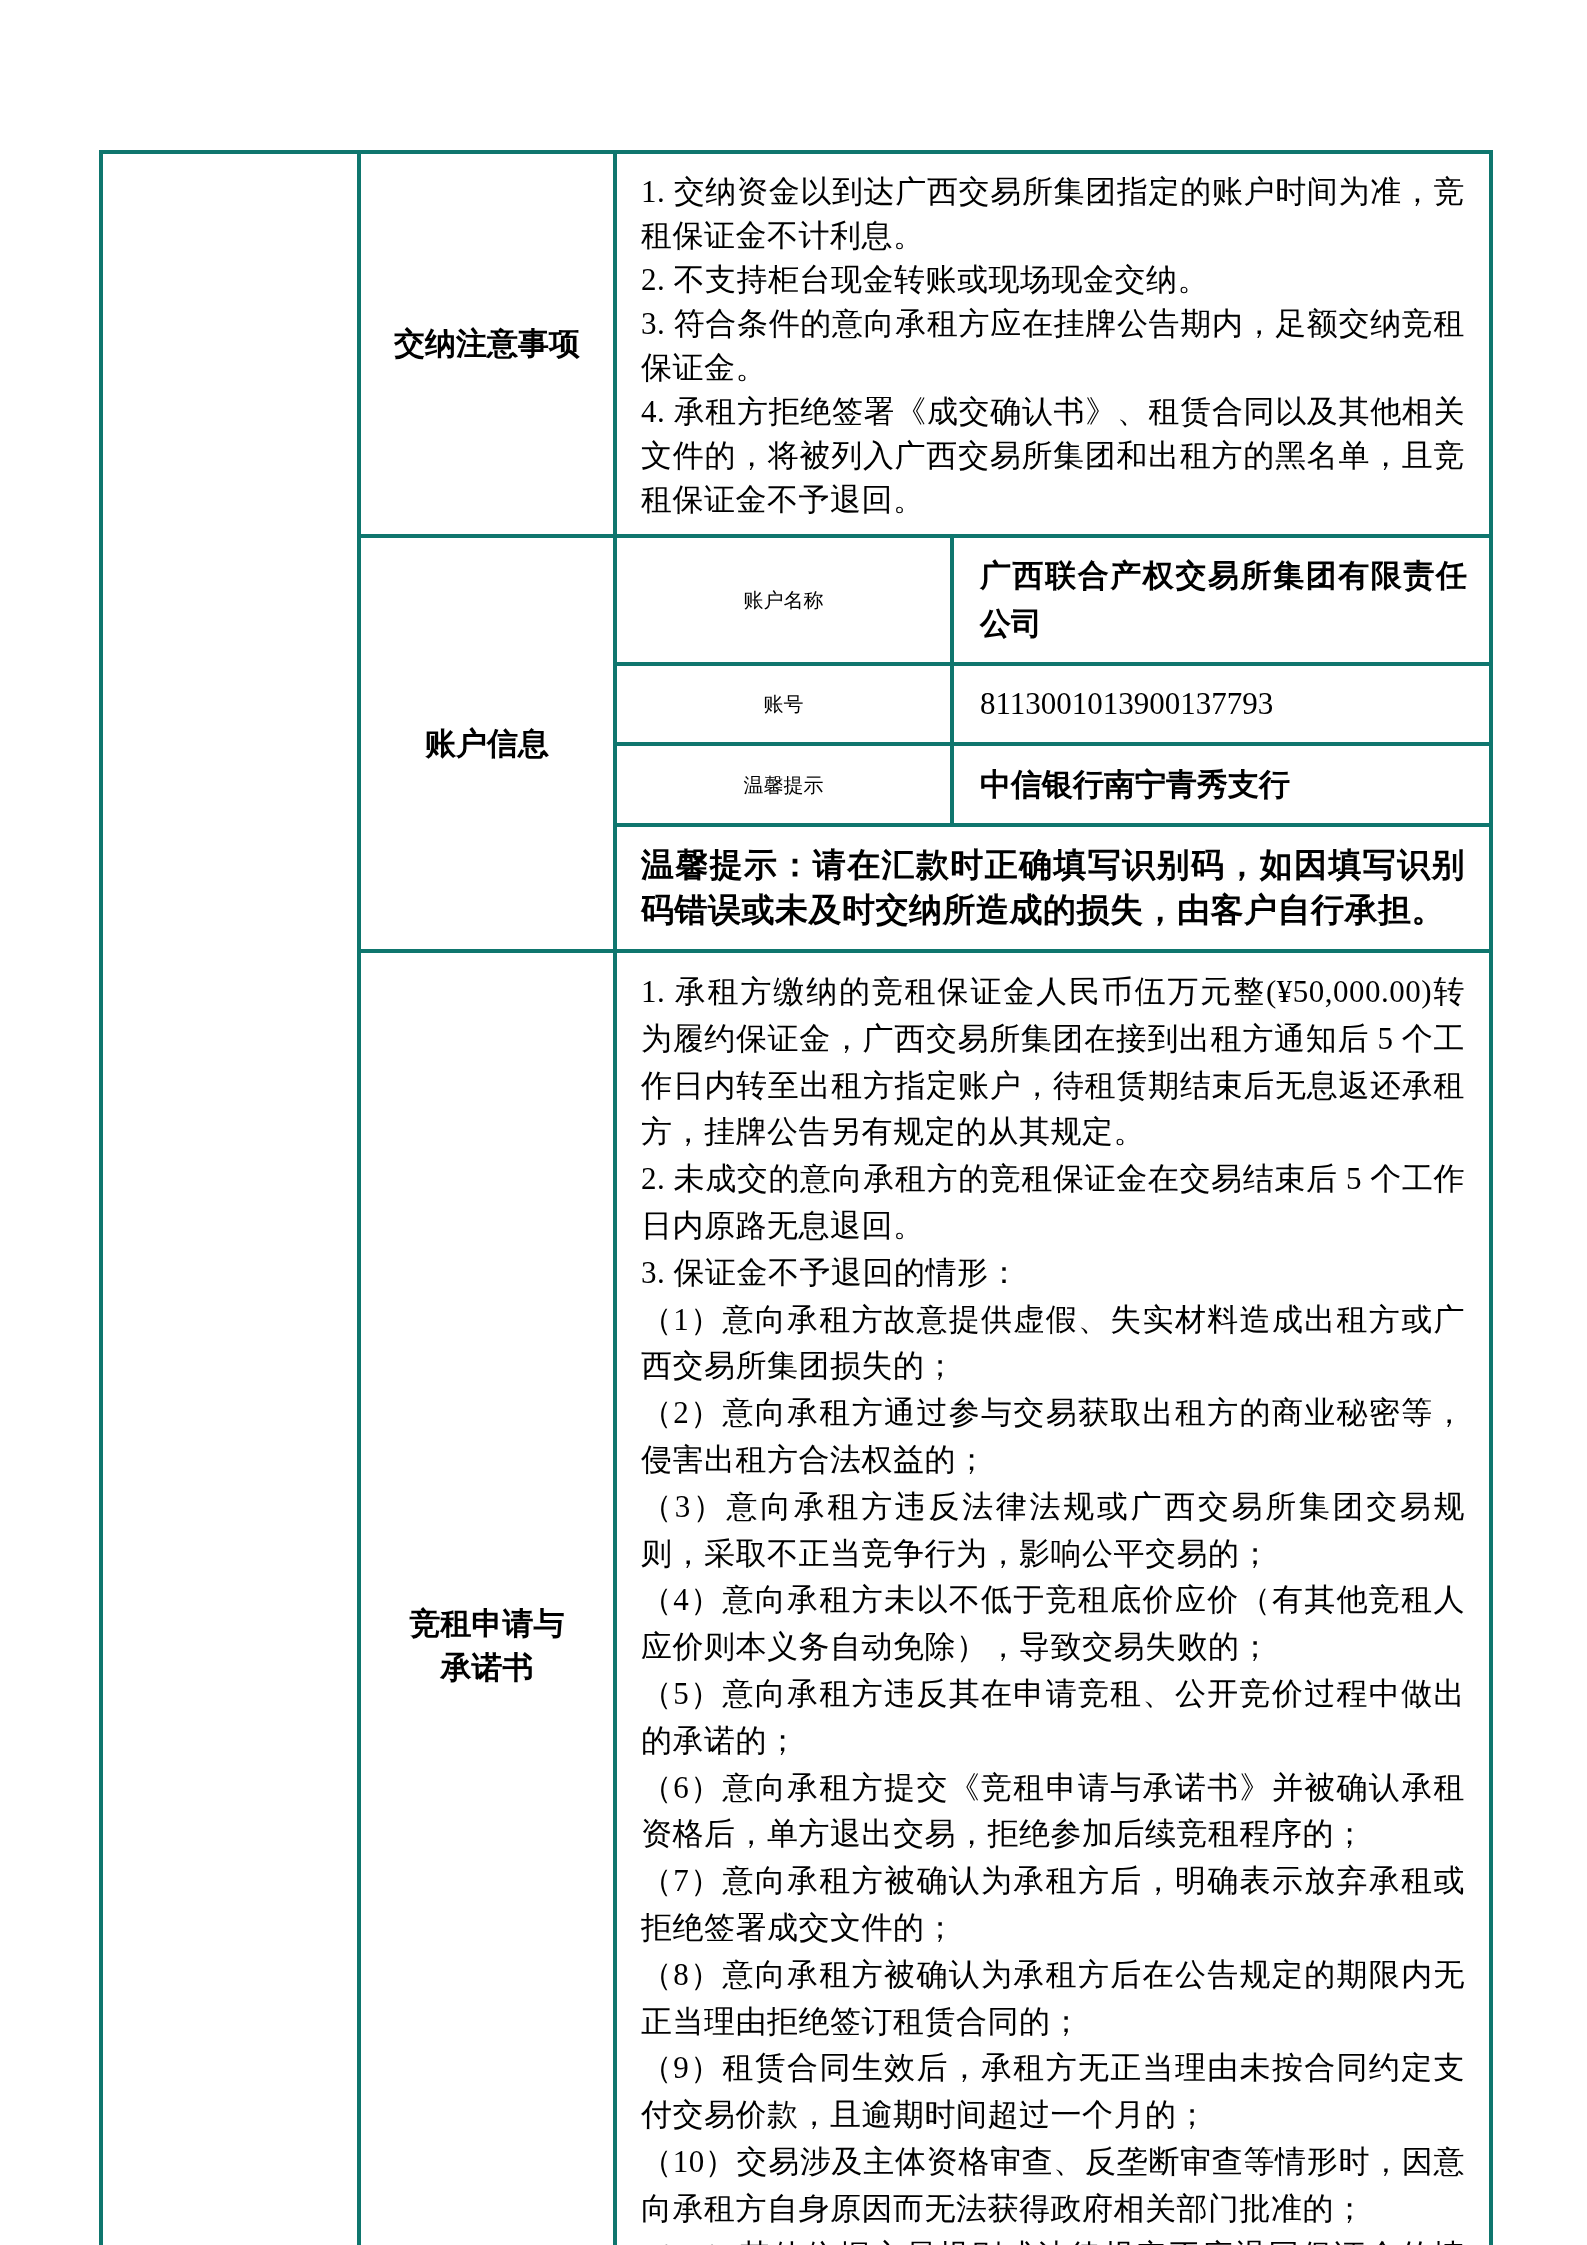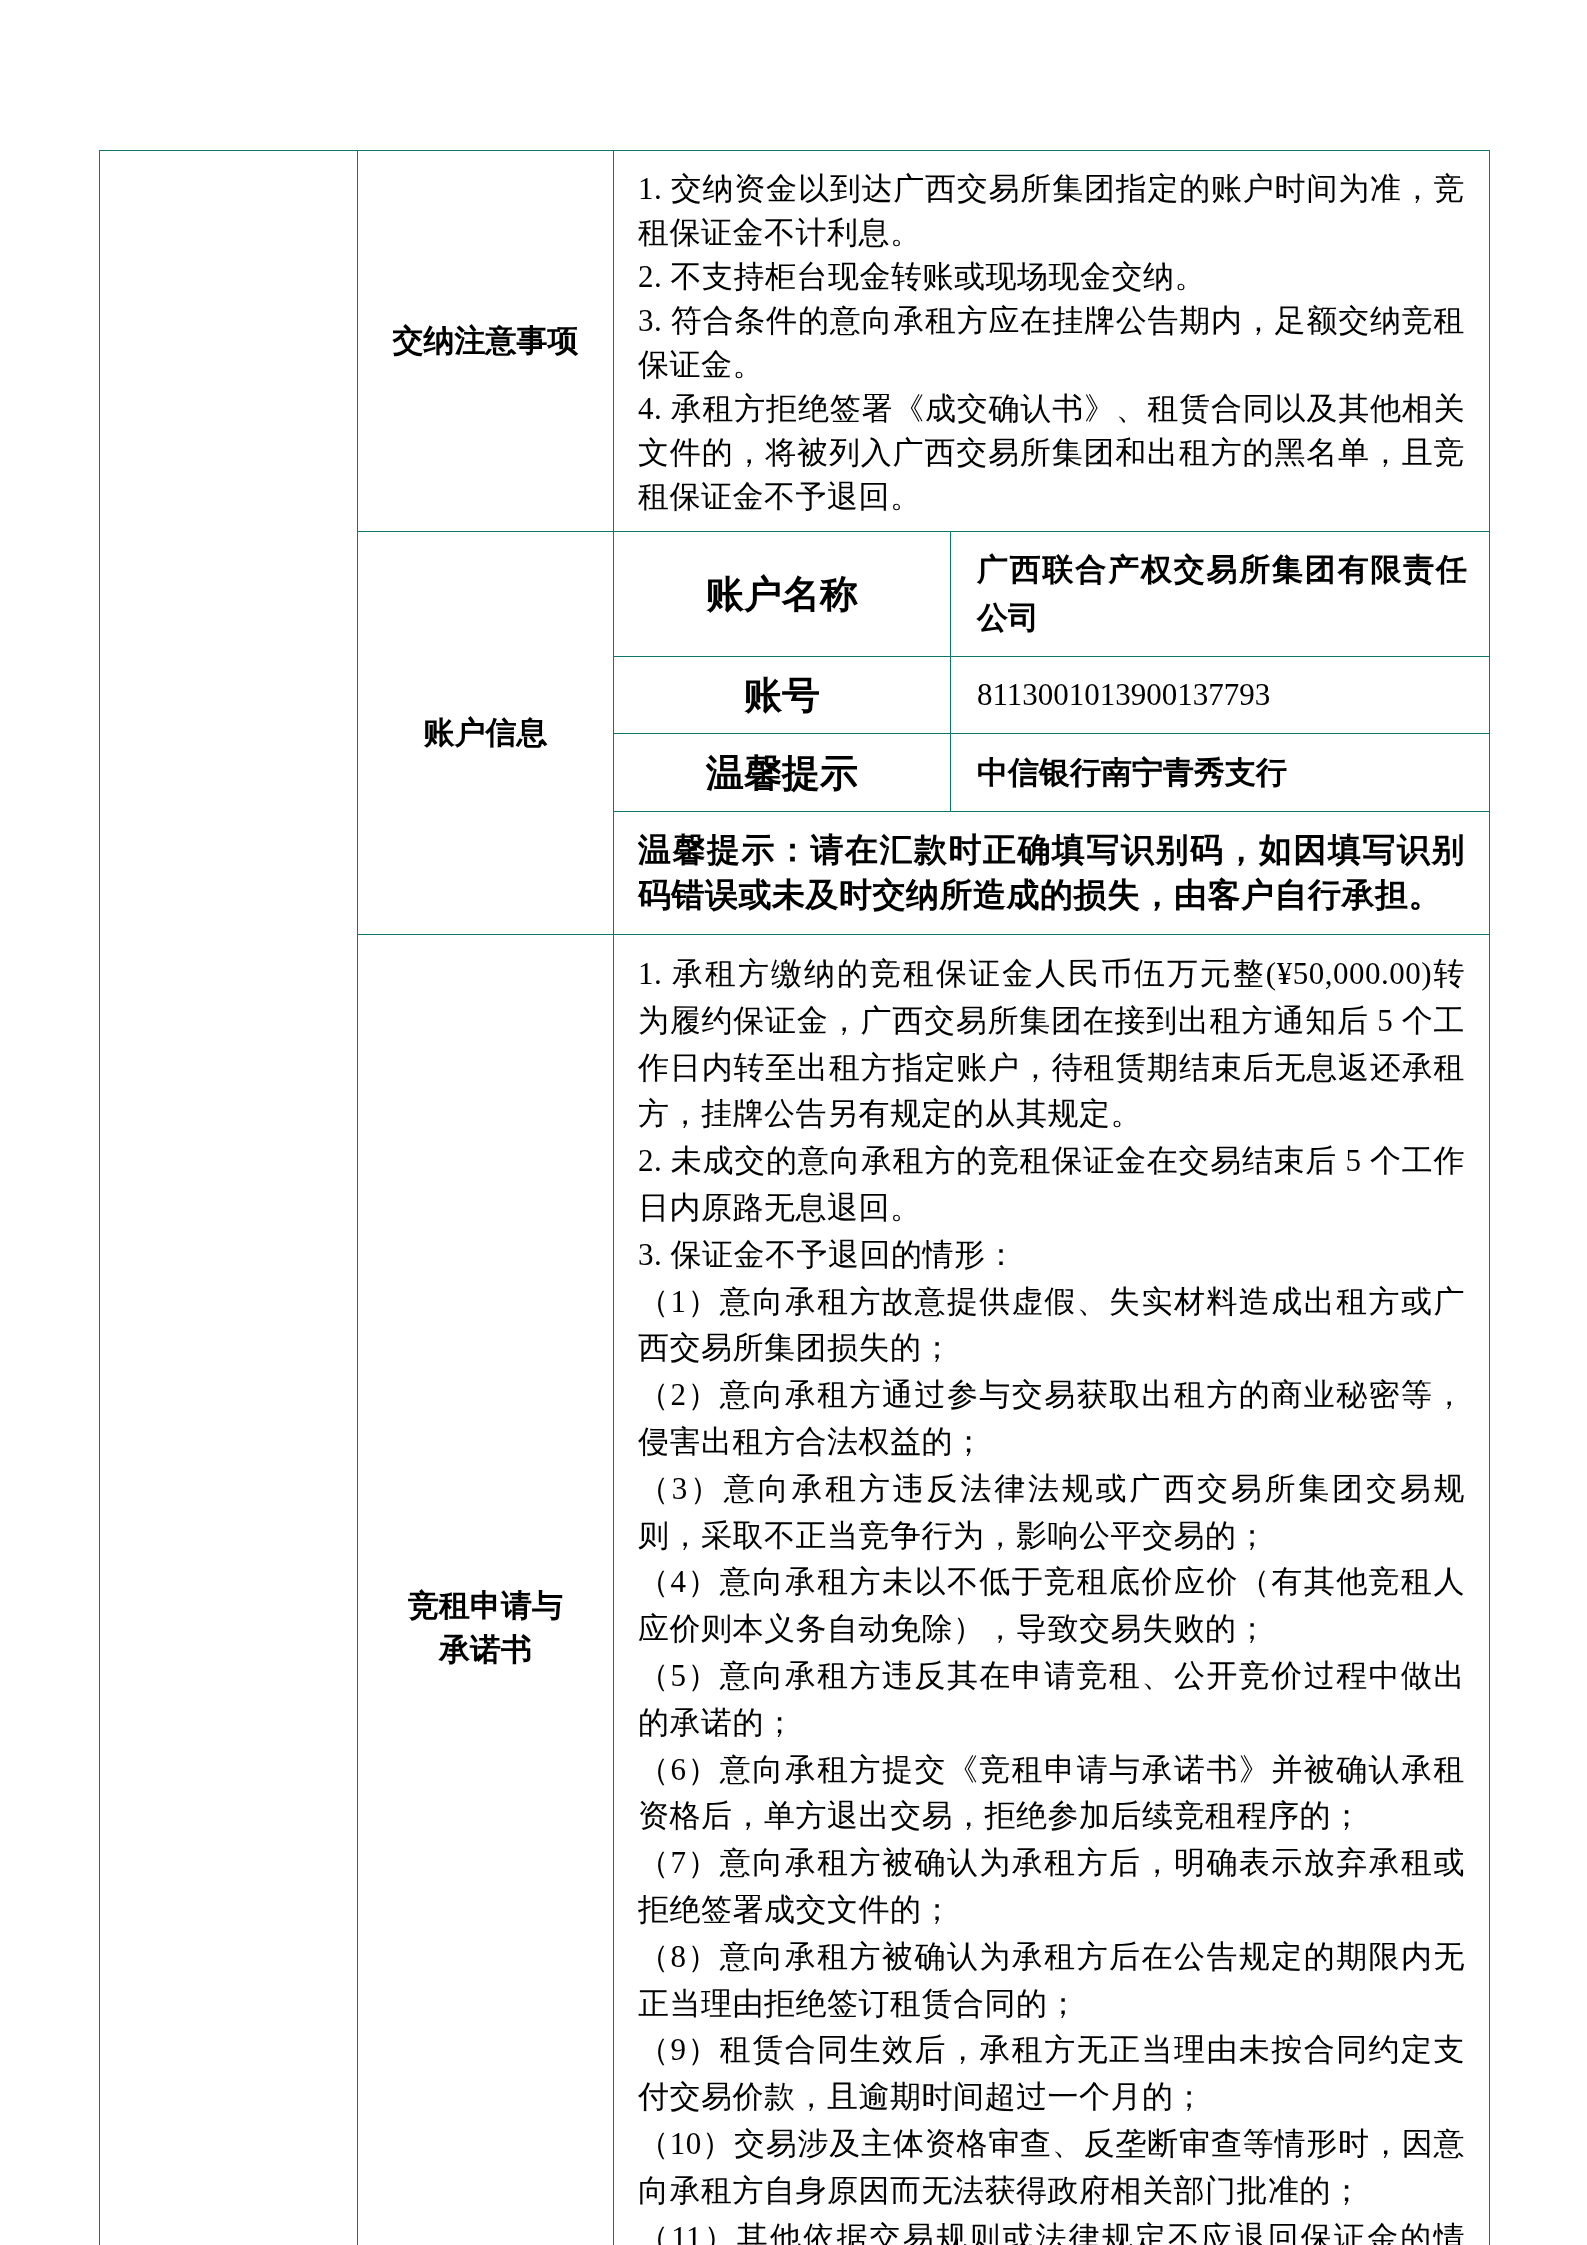--- a/index.html
+++ b/index.html
@@ -14,21 +14,21 @@
   }
   table.doc-table {
     position: absolute;
     left: 99px;
     top: 150px;
     width: 1390px;
     border-collapse: collapse;
     table-layout: fixed;
   }
   table.doc-table td {
-    border: 1px solid #0f766e;
+    border: 4px solid #0f766e;
     padding: 12px;
     vertical-align: middle;
     overflow: hidden;
   }
   table.doc-table tr:last-child td { border-bottom: 3px solid #000000; }
   td.spacer-col { background: #ffffff; }
   td.label-cell {
     text-align: center;
     font-weight: bold;
     font-size: 31px;
@@ -46,22 +46,22 @@
     letter-spacing: 0.5px;
   }
   .content-box {
     padding: 4px 12px 0 12px;
     white-space: pre-line;
   }
   .lh-a { line-height: 44px; }
   .lh-f { line-height: 46.8px; }
   td.sublabel-cell {
     text-align: center;
-    font-weight: bold;
-    font-size: 38px;
+    font-weight: normal;
+    font-size: 20px;
     line-height: 40px;
   }
   td.value-cell {
     text-align: left;
     font-size: 31px;
     line-height: 48px;
   }
   td.value-cell .value-box { padding: 2px 10px 2px 14px; text-align: justify; }
   td.value-cell.bold-val { font-weight: bold; }
   td.reminder-cell {

